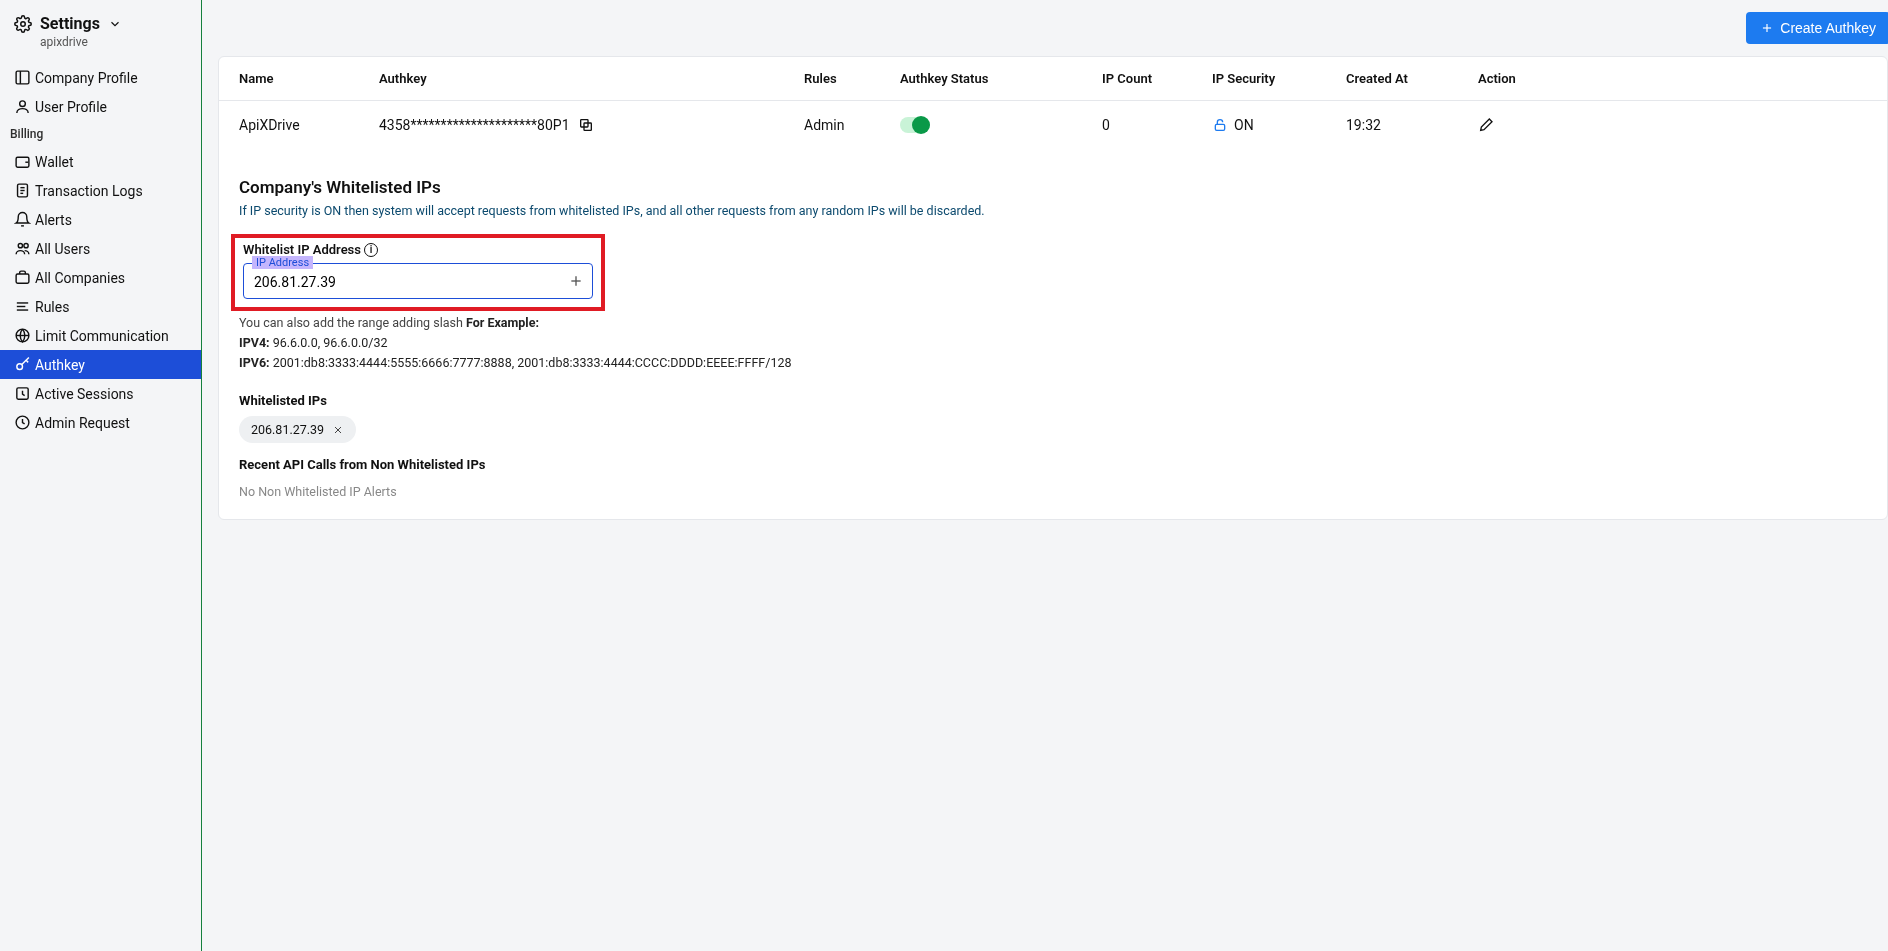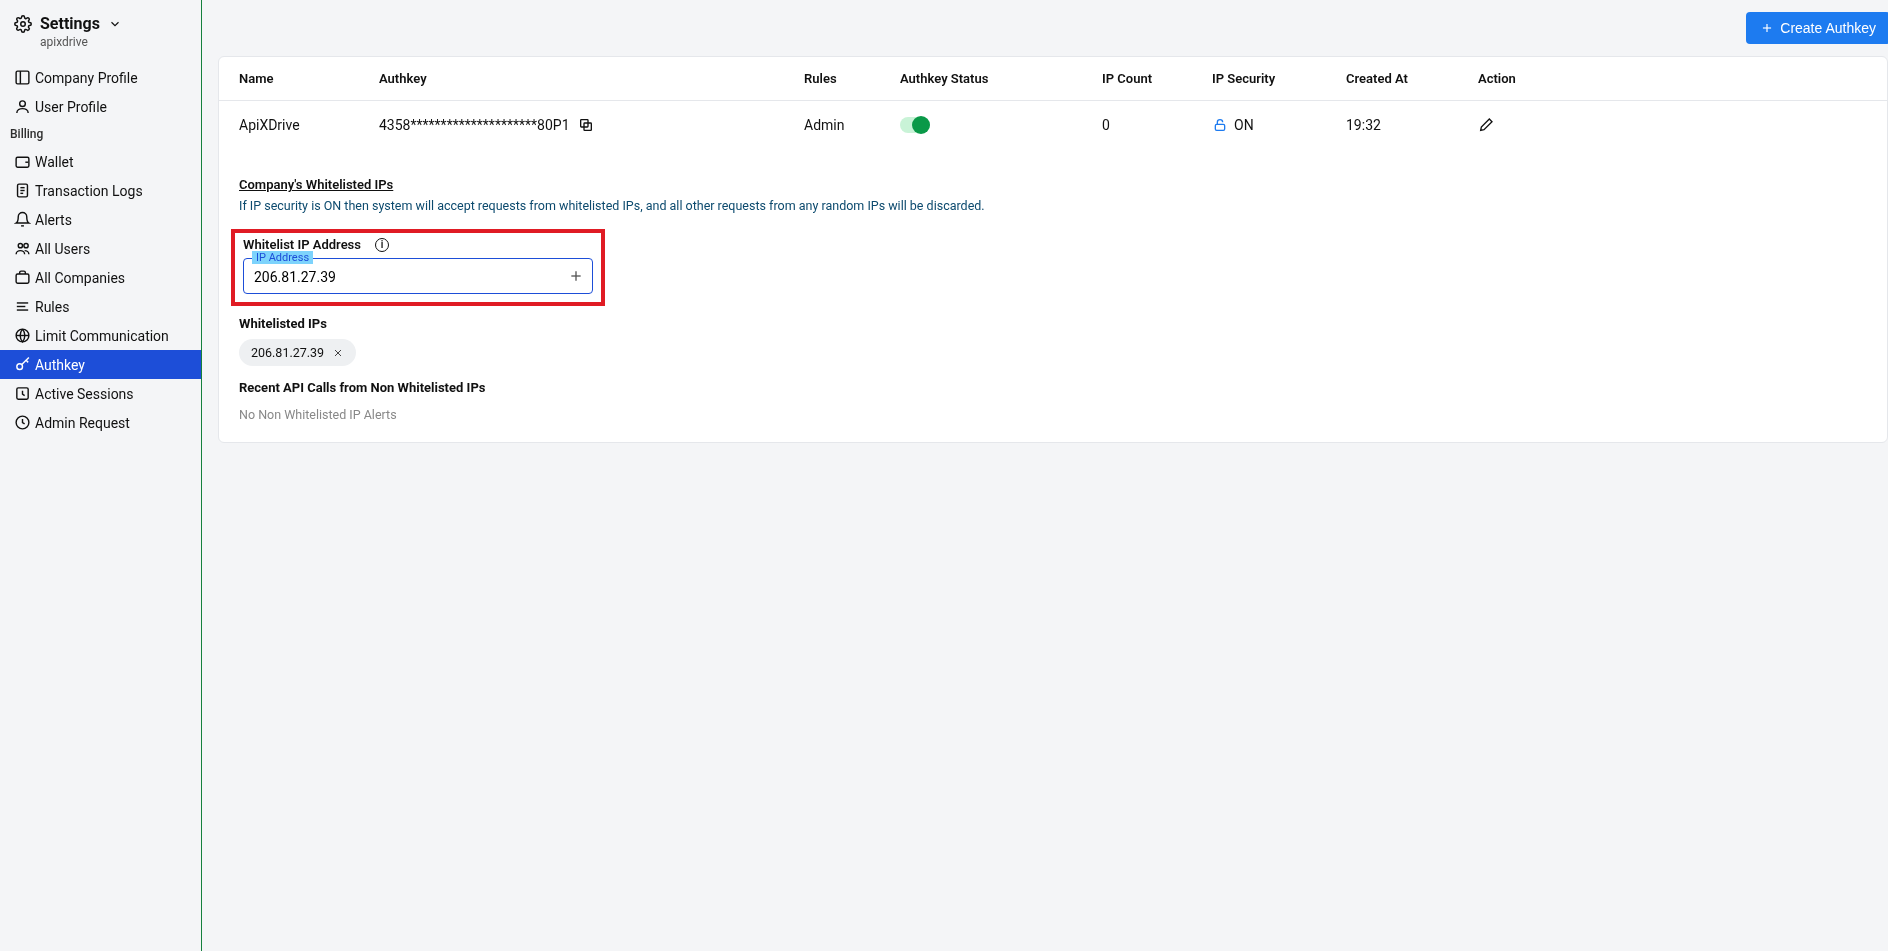--- a/index.html
+++ b/index.html
@@ -81,35 +81,35 @@
 
   .toggle {
     width: 30px; height:16px; border-radius:10px; background:#c9f3d7;
     position:relative; display:inline-block;
   }
   .toggle::after{
     content:""; position:absolute; right:0; top:-1px; width:18px; height:18px;
     border-radius:50%; background:#0a9948;
   }
 
-  .section-title { font-size:13px; font-weight:600; padding: 18px 20px 6px 20px; text-decoration: underline; }
+  .section-title { font-size:17px; font-weight:600; padding: 18px 20px 6px 20px; }
   .section-desc  { font-size:12.5px; color:#0c4a6e; padding: 0 20px 16px 20px; }
 
   .highlight-box {
     border: 4px solid #e01b24; padding: 4px 8px 8px 8px; margin: 0 0 -4px 12px;
     width: 374px;
   }
-  .field-label-row { display:flex; align-items:center; gap:14px; font-size:13px; font-weight:600; color:#111; margin-bottom:6px;}
+  .field-label-row { display:flex; align-items:center; gap:3px; font-size:13px; font-weight:600; color:#111; margin-bottom:6px;}
   .info-icon { width:14px; height:14px; border:1.3px solid #111; border-radius:50%; display:inline-flex; align-items:center; justify-content:center; font-size:10px; line-height:1;}
   .ip-input-wrap {
     position:relative; border:1.5px solid #1d4ed8; border-radius:4px; padding: 10px 36px 8px 10px;
     background:#fff;
   }
   .ip-input-wrap .float-label{
-    position:absolute; top:-8px; left:8px; background:#7dd3fc; padding:0 4px;
+    position:absolute; top:-8px; left:8px; background:#c4b5fd; padding:0 4px;
     font-size:11px; color:#1d4ed8;
   }
   .ip-input-wrap input{
     border:none; outline:none; width:100%; font-size:14px; font-family:inherit;
     background:transparent;
   }
   .ip-input-wrap .plus{
     position:absolute; right:8px; top:50%; transform:translateY(-50%);
     width:16px; height:16px; cursor:pointer; color:#555;
   }
@@ -300,20 +300,25 @@
       <div class="ip-input-wrap">
         <span class="float-label">IP Address</span>
         <input type="text" value="206.81.27.39" style="">
         <svg class="plus" viewBox="0 0 24 24" fill="none" stroke="currentColor" stroke-width="2">
             <line x1="12" y1="5" x2="12" y2="19"></line>
             <line x1="5" y1="12" x2="19" y2="12"></line>
           </svg>
       </div>
     </div>
 
+    <div class="below-input">
+      <span class="muted">You can also add the range adding slash </span><b>For Example:</b><br>
+      <b>IPV4:</b><span> 96.6.0.0, 96.6.0.0/32</span><br>
+      <b>IPV6:</b><span> 2001:db8:3333:4444:5555:6666:7777:8888, 2001:db8:3333:4444:CCCC:DDDD:EEEE:FFFF/128</span>
+    </div>
 
     <div class="sub-heading">Whitelisted IPs</div>
     <div>
       <span class="chip">
         <span>206.81.27.39</span>
         <svg class="x" viewBox="0 0 24 24" fill="none" stroke="currentColor" stroke-width="2">
             <line x1="6" y1="6" x2="18" y2="18"></line>
             <line x1="6" y1="18" x2="18" y2="6"></line>
           </svg>
       </span>

